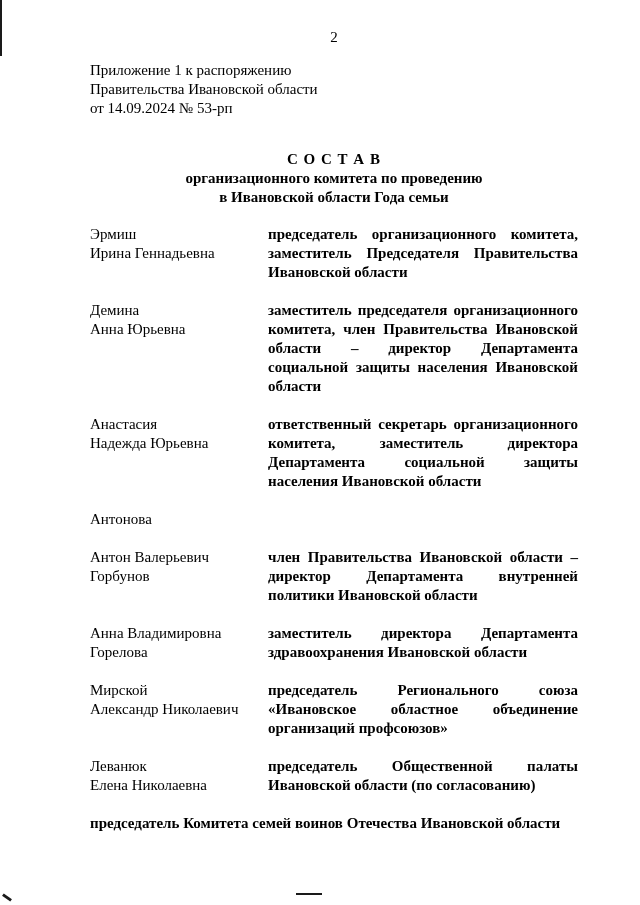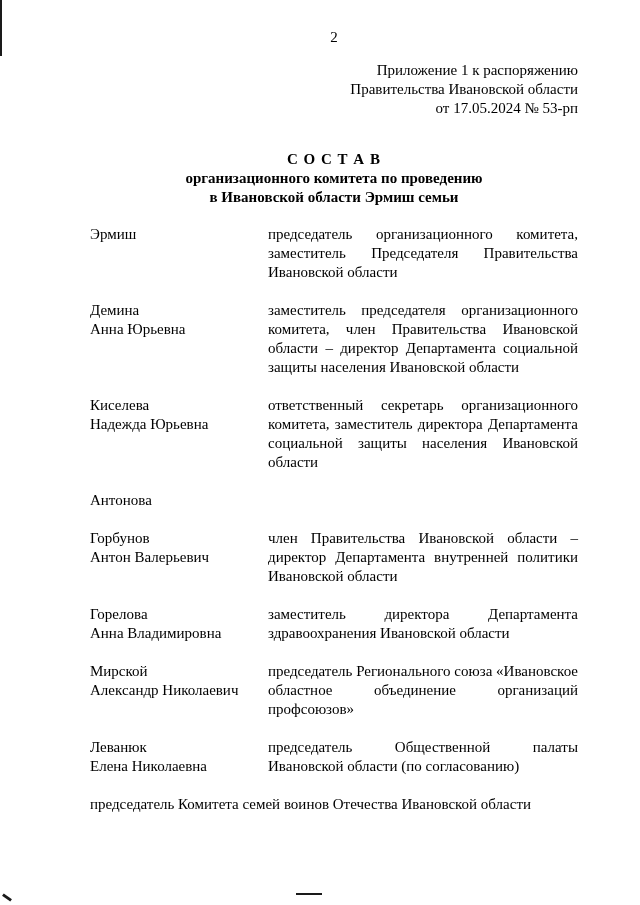--- a/index.html
+++ b/index.html
@@ -18,21 +18,21 @@
     font-size: 15px;
     line-height: 19px;
     padding: 28px 62px 0 90px;
     overflow: hidden;
   }
   .page-number {
     text-align: center;
     margin-bottom: 14px;
   }
   .appendix-block {
-    text-align: right;
+    text-align: left;
     margin-bottom: 12px;
   }
   .doc-title {
     text-align: center;
     font-weight: bold;
     margin-bottom: 18px;
     margin-top: 32px;
   }
   .doc-title .t1 {
     letter-spacing: 1px;
@@ -42,20 +42,21 @@
     margin-bottom: 19px;
   }
   .member-name {
     width: 178px;
     flex-shrink: 0;
     text-align: left;
   }
   .member-position {
     flex: 1;
     text-align: justify;
+    font-weight: bold;
   }
   
   .artifact {
     position: absolute;
     background: #1a1a1a;
   }
   .artifact-left-edge {
     left: 0; top: 0; width: 2px; height: 56px;
   }
   .artifact-bottom-left {
@@ -72,66 +73,67 @@
 
   <div class="artifact artifact-left-edge"></div>
   <div class="artifact artifact-bottom-left"></div>
   <div class="artifact artifact-bottom-center"></div>
 
   <div class="page-number">2</div>
 
   <div class="appendix-block">
     <div>Приложение 1 к распоряжению</div>
     <div>Правительства Ивановской области</div>
-    <div>от 17.05.2024 № 53-рп</div>
+    <div>от 14.09.2024 № 53-рп</div>
   </div>
 
   <div class="doc-title">
     <div class="t1">С О С Т А В</div>
     <div>организационного комитета по проведению</div>
-    <div>в Ивановской области Эрмиш семьи</div>
+    <div>в Ивановской области Года семьи</div>
   </div>
 
   <div id="members-list">
       <div class="member-row">
         <div class="member-name">
           <div>Эрмиш</div>
+          <div>Ирина Геннадьевна</div>
         </div>
         <div class="member-position">председатель организационного комитета, заместитель Председателя Правительства Ивановской области</div>
       </div>
       <div class="member-row">
         <div class="member-name">
           <div>Демина</div>
           <div>Анна Юрьевна</div>
         </div>
         <div class="member-position">заместитель председателя организационного комитета, член Правительства Ивановской области – директор Департамента социальной защиты населения Ивановской области</div>
       </div>
       <div class="member-row">
         <div class="member-name">
-          <div>Киселева</div>
+          <div>Анастасия</div>
           <div>Надежда Юрьевна</div>
         </div>
         <div class="member-position">ответственный секретарь организационного комитета, заместитель директора Департамента социальной защиты населения Ивановской области</div>
       </div>
       <div class="member-row">
         <div class="member-name">
           <div>Антонова</div>
         </div>
       </div>
       <div class="member-row">
         <div class="member-name">
+          <div>Антон Валерьевич</div>
           <div>Горбунов</div>
-          <div>Антон Валерьевич</div>
         </div>
         <div class="member-position">член Правительства Ивановской области – директор Департамента внутренней политики Ивановской области</div>
       </div>
       <div class="member-row">
         <div class="member-name">
+          <div>Анна Владимировна</div>
           <div>Горелова</div>
-          <div>Анна Владимировна</div>
         </div>
         <div class="member-position">заместитель директора Департамента здравоохранения Ивановской области</div>
       </div>
       <div class="member-row">
         <div class="member-name">
           <div>Мирской</div>
           <div>Александр Николаевич</div>
         </div>
         <div class="member-position">председатель Регионального союза «Ивановское областное объединение организаций профсоюзов»</div>
       </div>

